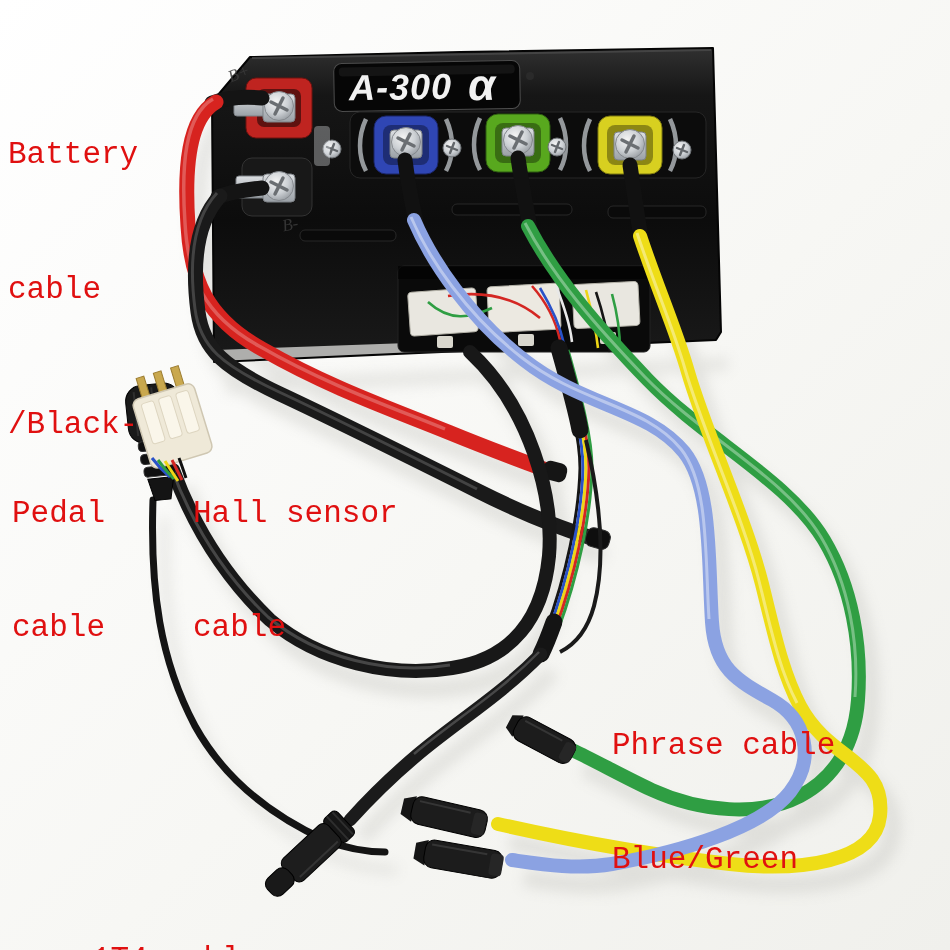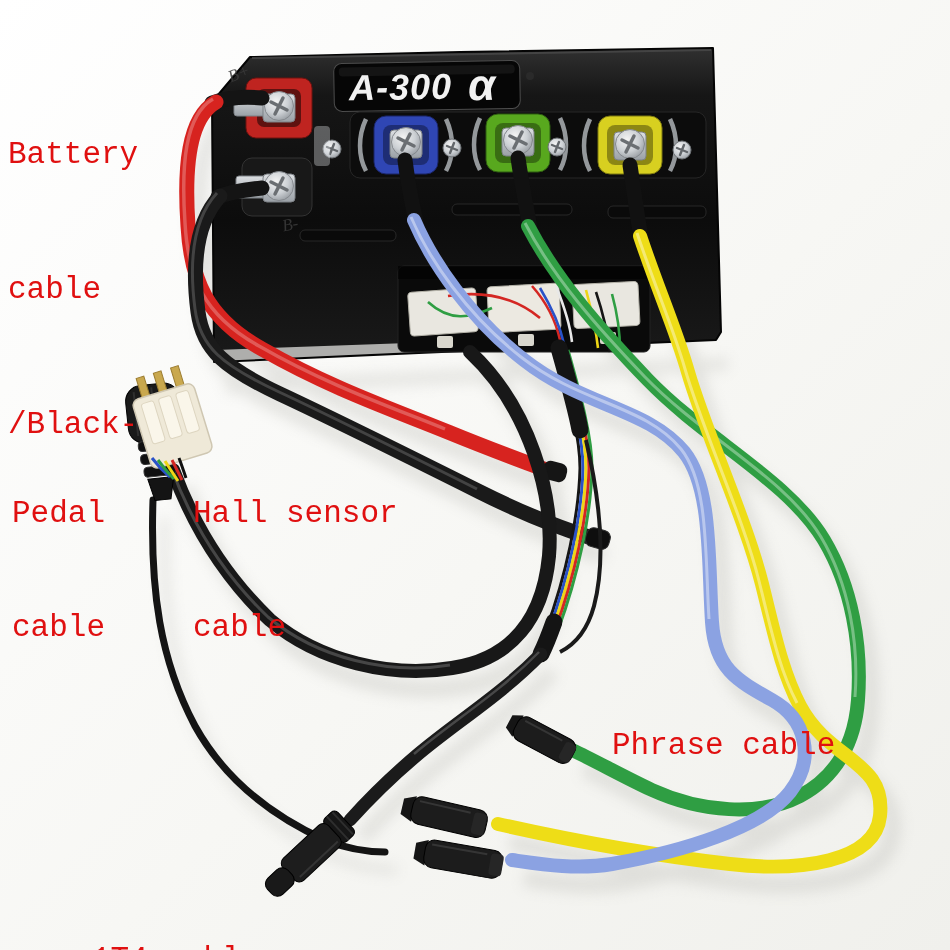--- a/index.html
+++ b/index.html
@@ -288,20 +288,21 @@
   <span>cable</span>
 </div>
 
 <div class="label" style="left:193px;top:419px">
   <span>Hall sensor</span>
   <span>cable</span>
 </div>
 
 <div class="label" style="left:612px;top:651px">
   <span>Phrase cable</span>
+  <span>Blue/Green</span>
   
 </div>
 
 <div class="label" style="left:92px;top:865px">
   <span>1T4 cable</span>
 </div>
 
 </div>
 
 </body></html>

